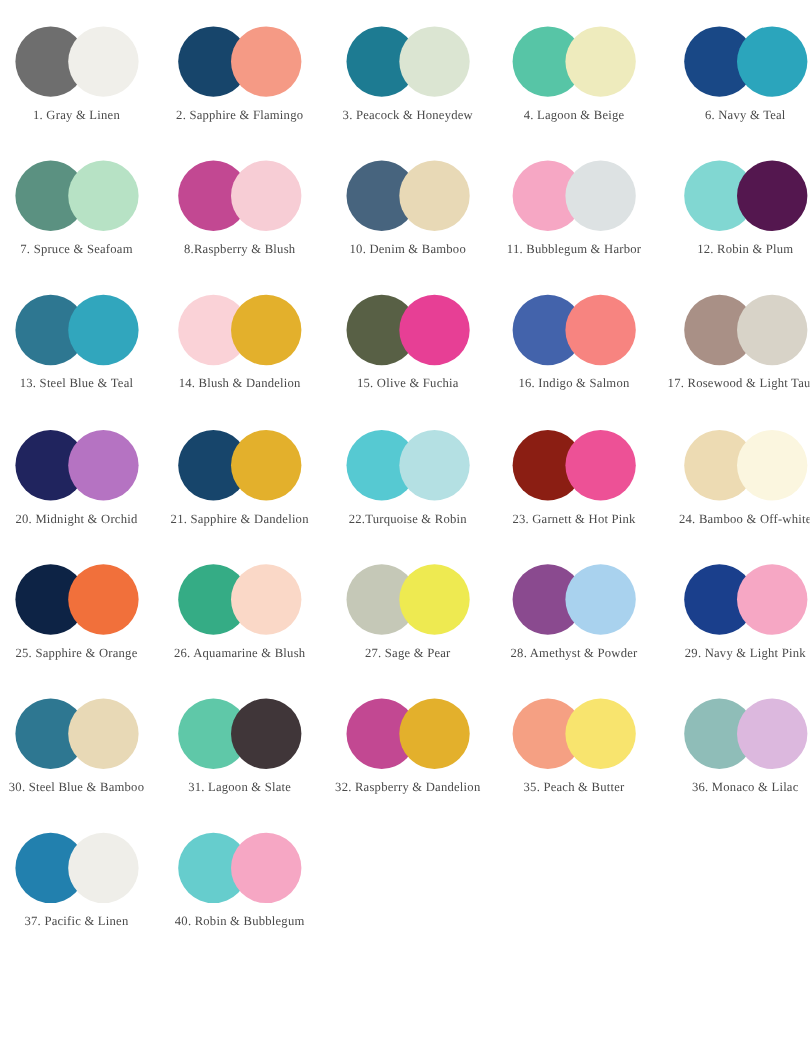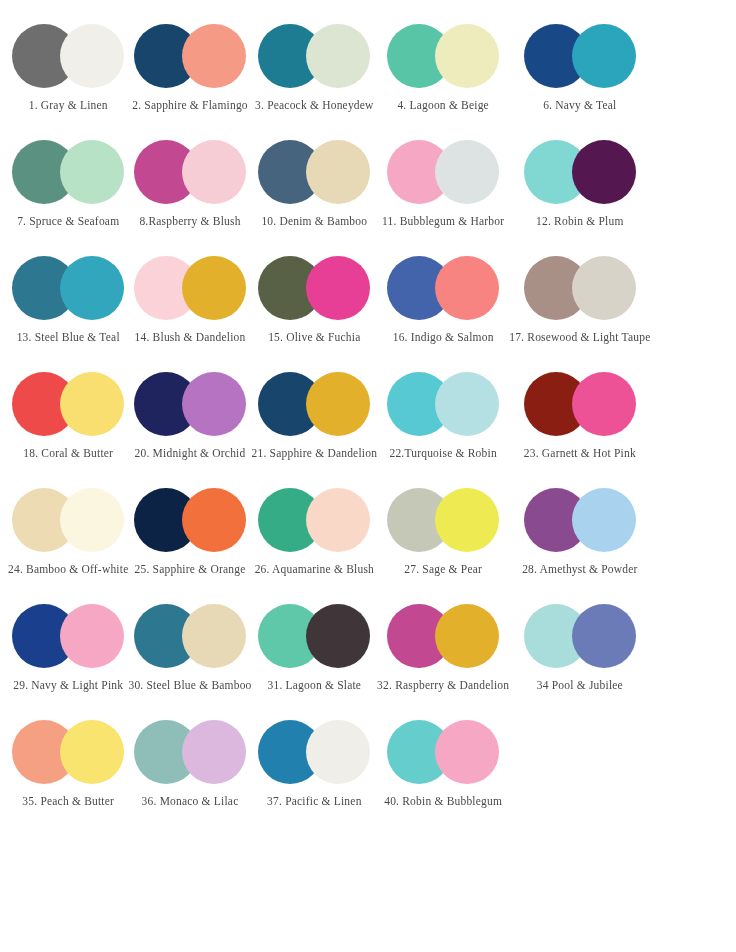--- a/index.html
+++ b/index.html
@@ -16,20 +16,21 @@
   #palette-grid {
     width: 644px;
     height: 952px;
     box-sizing: border-box;
     padding: 14px 8px 10px 8px;
     display: grid;
     grid-template-columns: repeat(5, 1fr);
     grid-template-rows: repeat(8, 1fr);
     column-gap: 0px;
     row-gap: 0px;
+    gap: 24px;
   }
   .swatch {
     display: flex;
     flex-direction: column;
     align-items: center;
     justify-content: flex-start;
     padding-top: 10px;
   }
   .circles {
     position: relative;
@@ -160,27 +161,20 @@
     </div>
     <div class="swatch">
       <div class="circles">
         <div class="circle left" title="Rosewood" style="background: rgb(169, 144, 134);"></div>
         <div class="circle right" title="Light Taupe" style="background: rgb(216, 211, 200);"></div>
       </div>
       <div class="swatch-label">17. Rosewood &amp; Light Taupe</div>
     </div>
     <div class="swatch">
       <div class="circles">
-        <div class="circle left" title="Coral" style="background: rgb(238, 74, 73);"></div>
-        <div class="circle right" title="Butter" style="background: rgb(249, 223, 112);"></div>
-      </div>
-      <div class="swatch-label">18. Coral &amp; Butter</div>
-    </div>
-    <div class="swatch">
-      <div class="circles">
         <div class="circle left" title="Midnight" style="background: rgb(32, 36, 94);"></div>
         <div class="circle right" title="Orchid" style="background: rgb(181, 115, 194);"></div>
       </div>
       <div class="swatch-label">20. Midnight &amp; Orchid</div>
     </div>
     <div class="swatch">
       <div class="circles">
         <div class="circle left" title="Sapphire" style="background: rgb(23, 69, 107);"></div>
         <div class="circle right" title="Dandelion" style="background: rgb(227, 176, 44);"></div>
       </div>
@@ -255,27 +249,20 @@
         <div class="circle right" title="Slate" style="background: rgb(64, 54, 57);"></div>
       </div>
       <div class="swatch-label">31. Lagoon &amp; Slate</div>
     </div>
     <div class="swatch">
       <div class="circles">
         <div class="circle left" title="Raspberry" style="background: rgb(194, 72, 146);"></div>
         <div class="circle right" title="Dandelion" style="background: rgb(227, 176, 44);"></div>
       </div>
       <div class="swatch-label">32. Raspberry &amp; Dandelion</div>
-    </div>
-    <div class="swatch">
-      <div class="circles">
-        <div class="circle left" title="Pool" style="background: rgb(169, 221, 219);"></div>
-        <div class="circle right" title="Jubilee" style="background: rgb(107, 123, 184);"></div>
-      </div>
-      <div class="swatch-label">34 Pool &amp; Jubilee</div>
     </div>
     <div class="swatch">
       <div class="circles">
         <div class="circle left" title="Peach" style="background: rgb(245, 160, 131);"></div>
         <div class="circle right" title="Butter" style="background: rgb(248, 228, 110);"></div>
       </div>
       <div class="swatch-label">35. Peach &amp; Butter</div>
     </div>
     <div class="swatch">
       <div class="circles">

